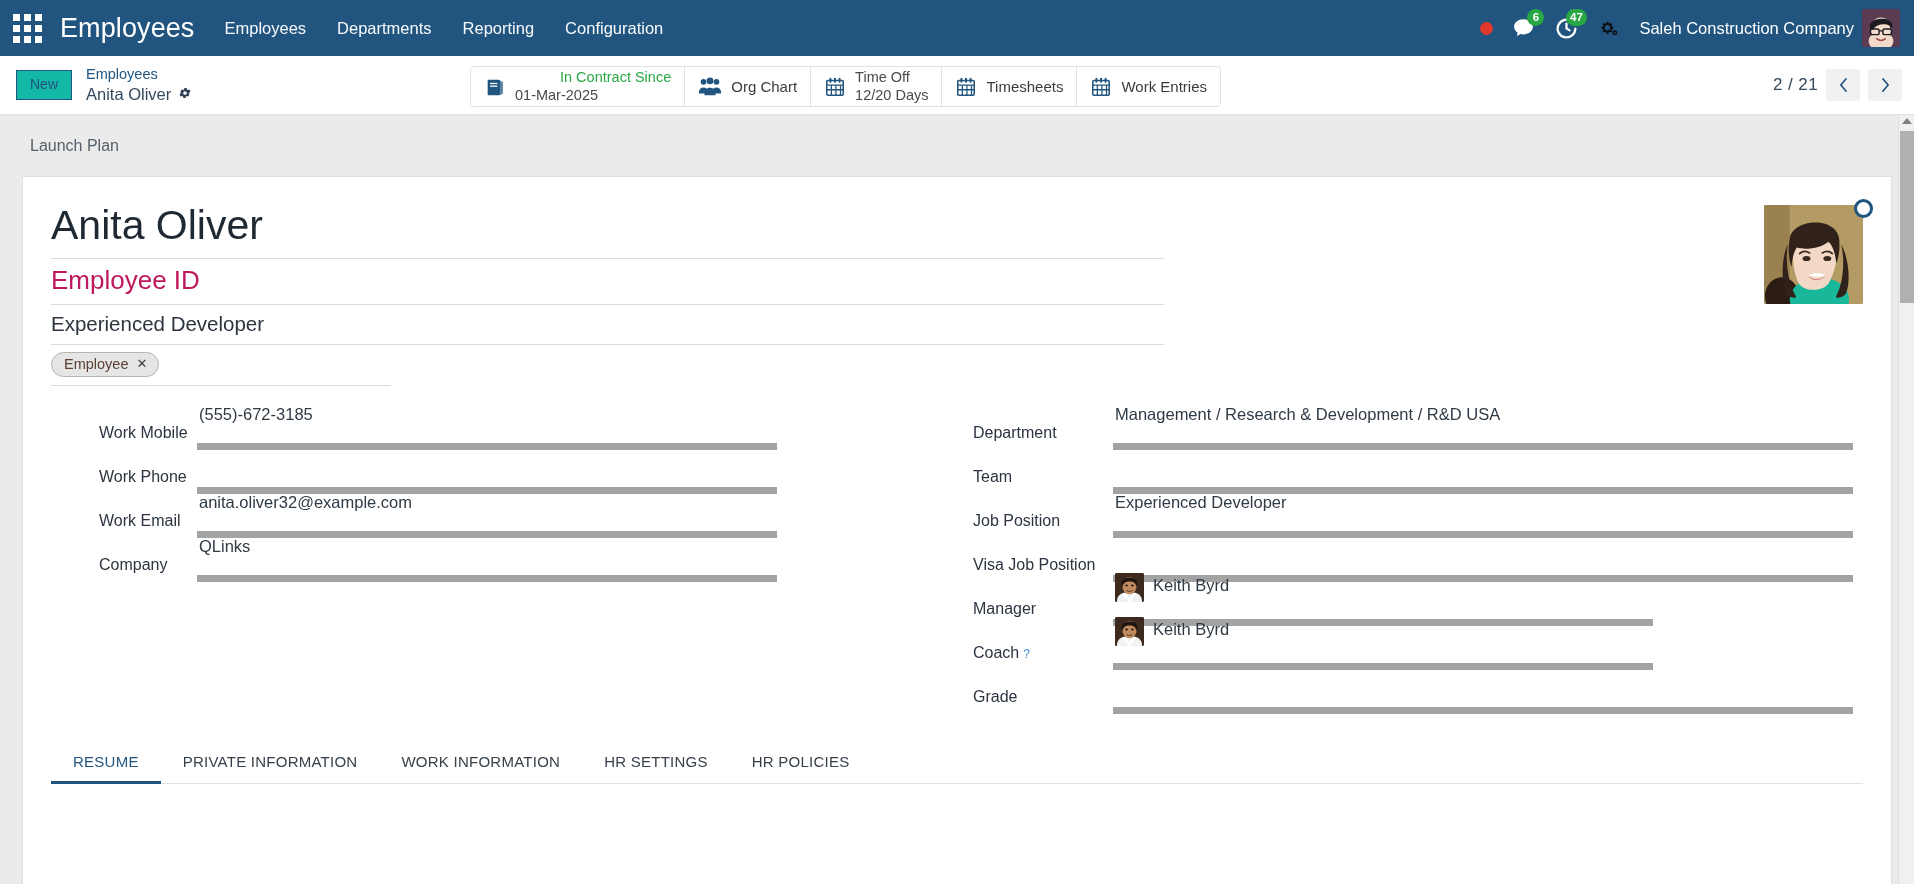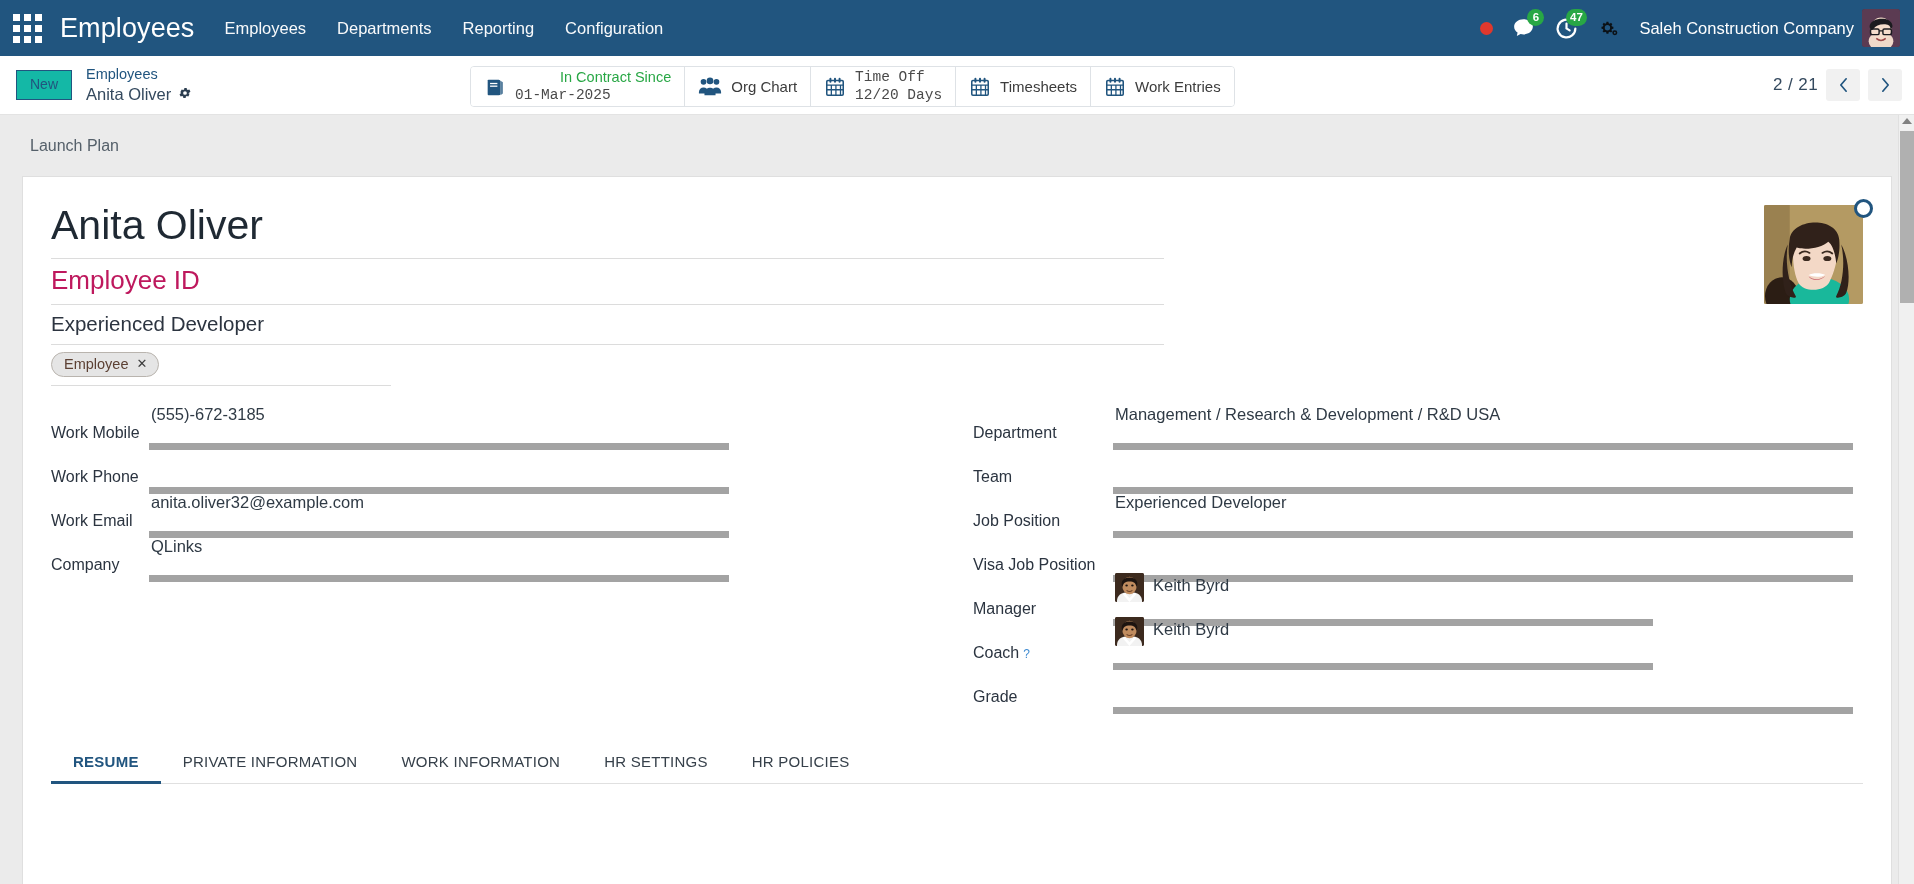--- a/index.html
+++ b/index.html
@@ -151,21 +151,21 @@
     padding: 0 13px;
     border-right: 1px solid #dee2e6;
     cursor: pointer;
     background: #fff;
     height: 100%;
   }
   .stat-button:last-child { border-right: none; }
   .stat-icon { color: #21557f; display: flex; align-items: center; flex: 0 0 auto; }
   .stat-text { display: flex; flex-direction: column; line-height: 1.18; }
   .stat-value-green { font-size: 14.5px; color: #28a745; white-space: nowrap; margin-left: 45px; }
-  .stat-sub { font-size: 14.5px; color: #4a4a4a; white-space: nowrap; font-family: Liberation Mono, monospace; }
+  .stat-sub { font-size: 14.5px; color: #4a4a4a; white-space: nowrap; }
   .stat-single { font-size: 15px; color: #3c3c3c; white-space: nowrap; }
 
   
   #pager {
     margin-left: auto;
     display: flex;
     align-items: center;
     gap: 8px;
   }
   #pager-counter {
@@ -313,21 +313,21 @@
     border-bottom: 7px solid #a3a3a3;
     font-size: 16.5px;
     color: #2f3a45;
     padding: 0 0 19px 2px;
     min-height: 28px;
     display: flex;
     align-items: center;
     gap: 9px;
     outline: none;
   }
-  #col-left .field-label { width: 98px; }
+  #col-left .field-label { width: 98px; margin-left: 48px; }
   #col-right .field-label { width: 140px; }
   #col-left .field-value { max-width: 620px; }
   .val-text { line-height: 1.2; }
   .m2o-avatar {
     width: 29px; height: 29px;
     border-radius: 2px;
     overflow: hidden;
     flex: 0 0 auto;
     background: #4a3224;
     margin-bottom: -2px;
@@ -350,21 +350,21 @@
     padding: 9px 22px 11px 22px;
     cursor: pointer;
     white-space: nowrap;
     border-bottom: 3px solid transparent;
     margin-bottom: -1px;
     text-transform: uppercase;
   }
   .nb-tab.active {
     color: #21557f;
     border-bottom-color: #21557f;
-    font-weight: 700;
+    font-weight: 400;
   }
 
   
   #scrollbar-track {
     position: absolute;
     right: 0; top: 0;
     width: 16px;
     height: 100%;
     background: #f0f0f0;
     border-left: 1px solid #e0e0e0;

